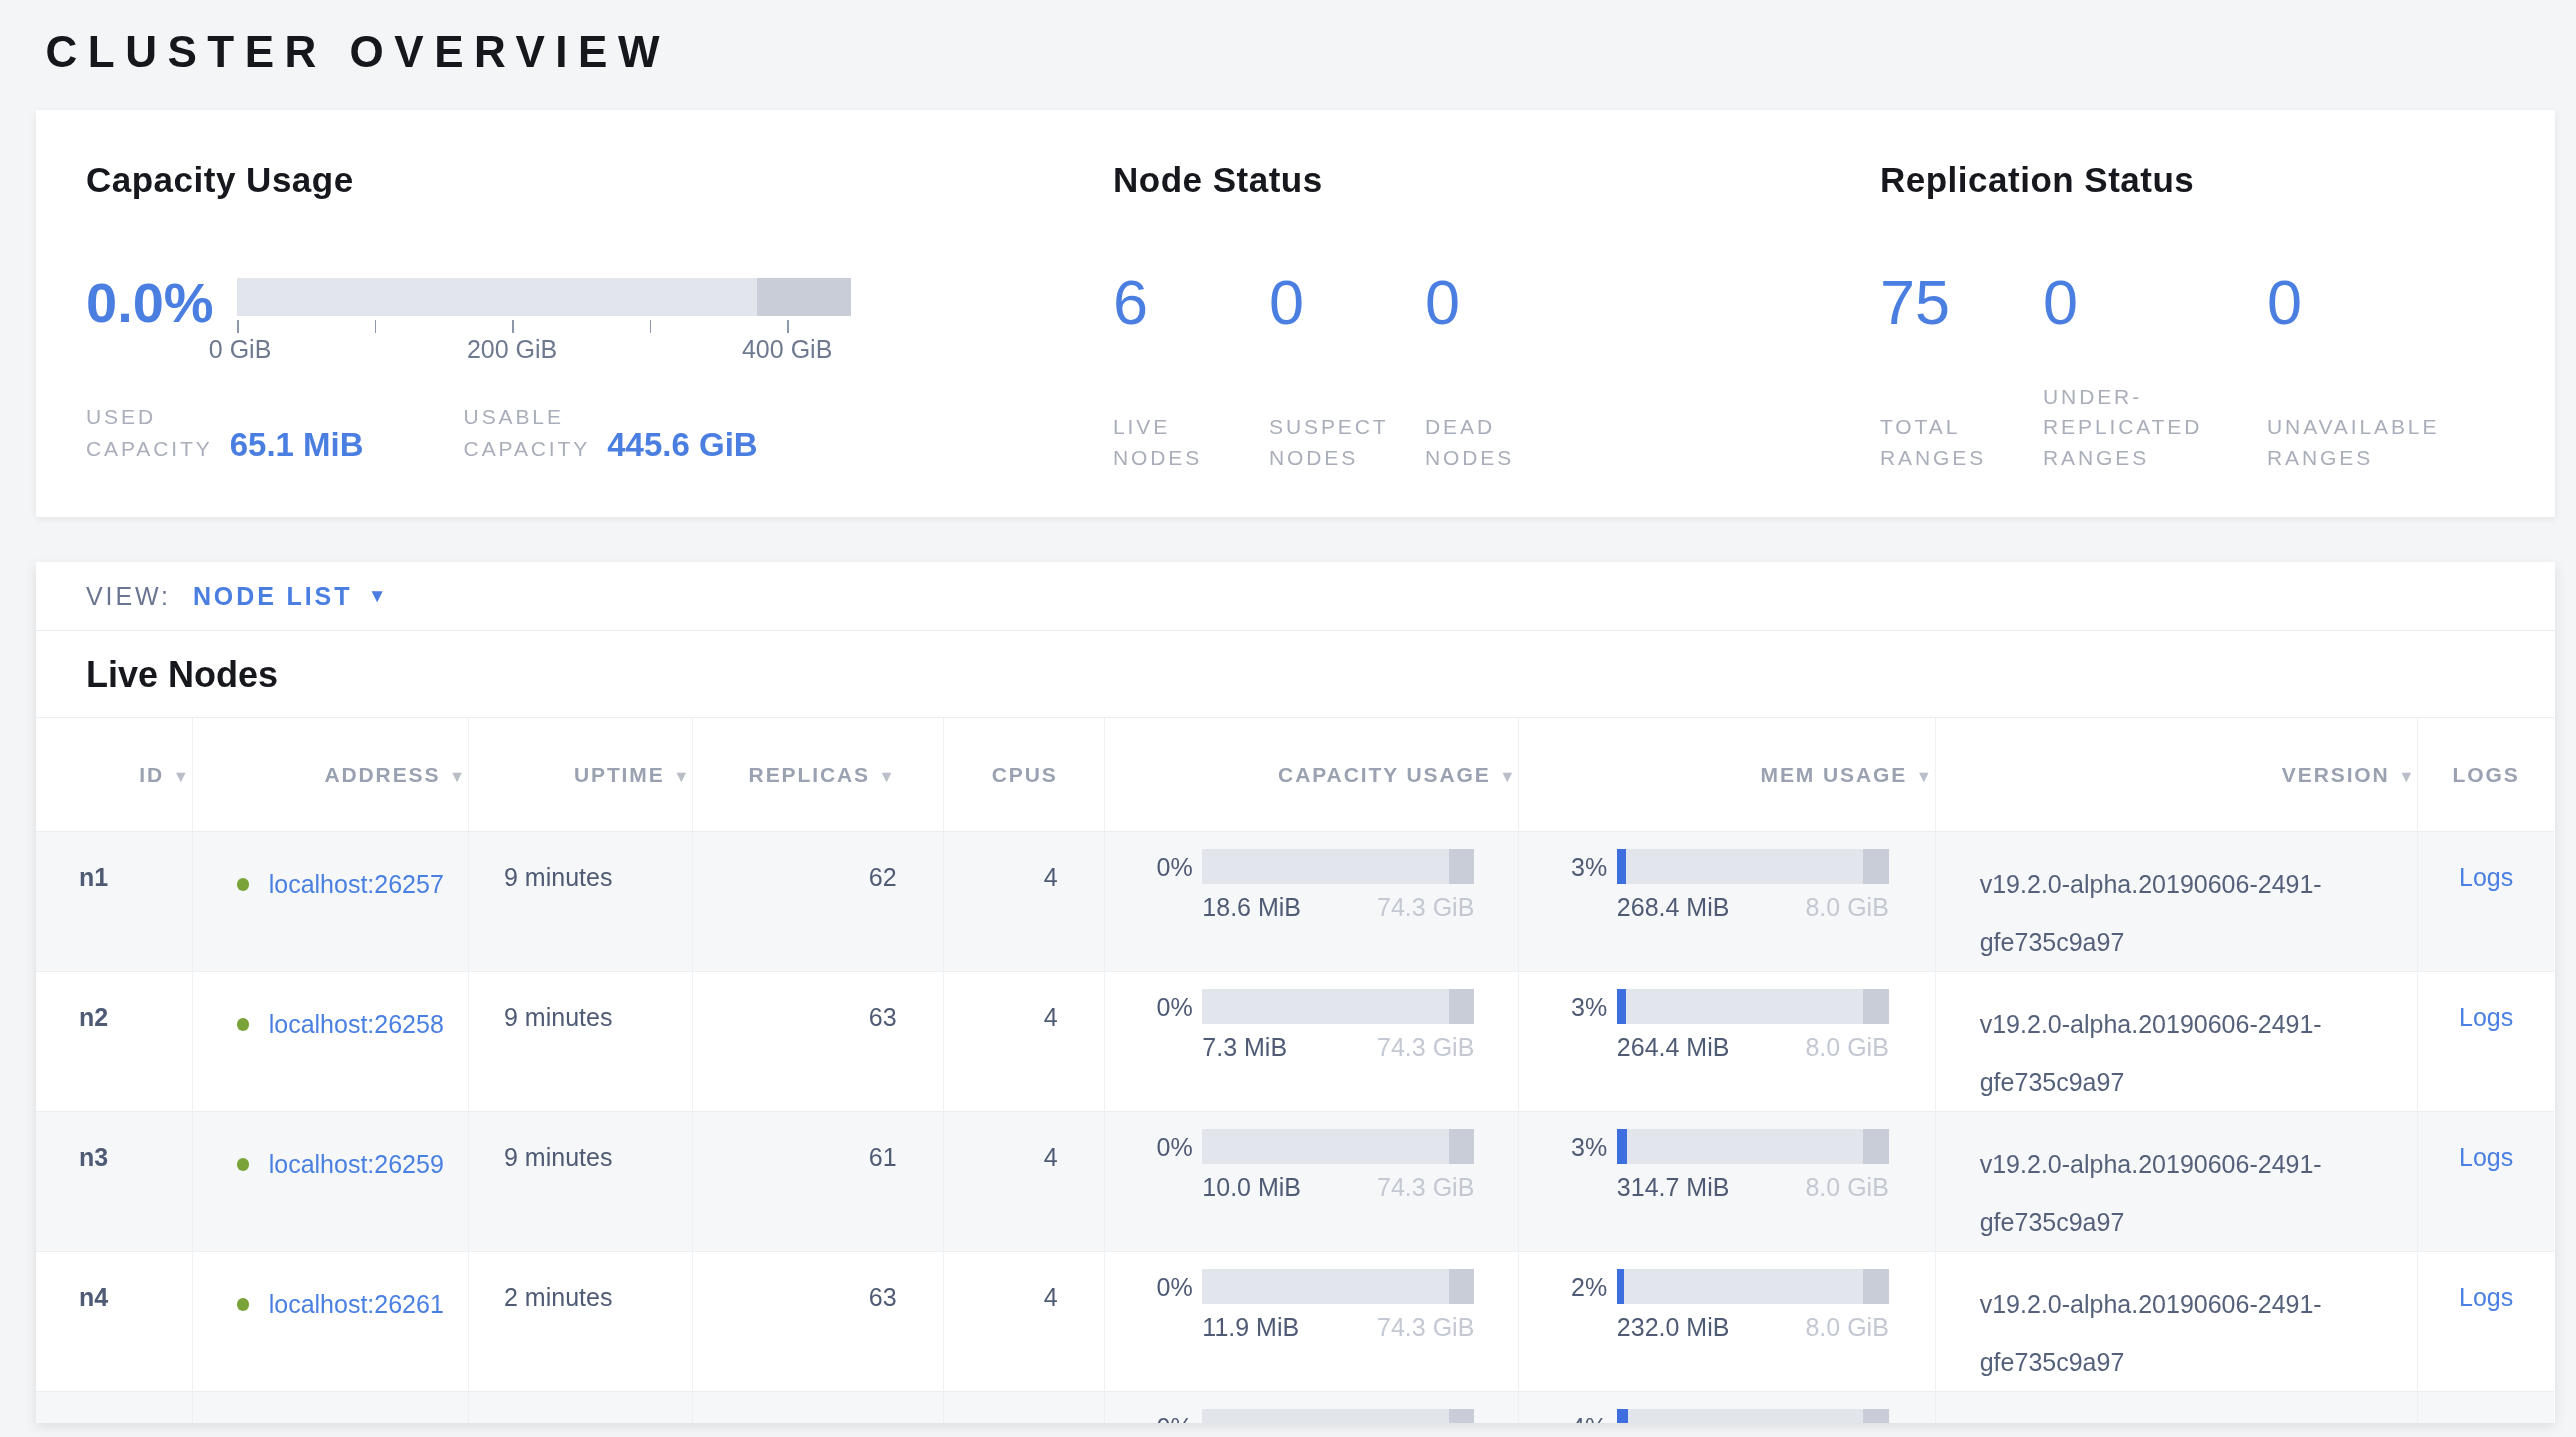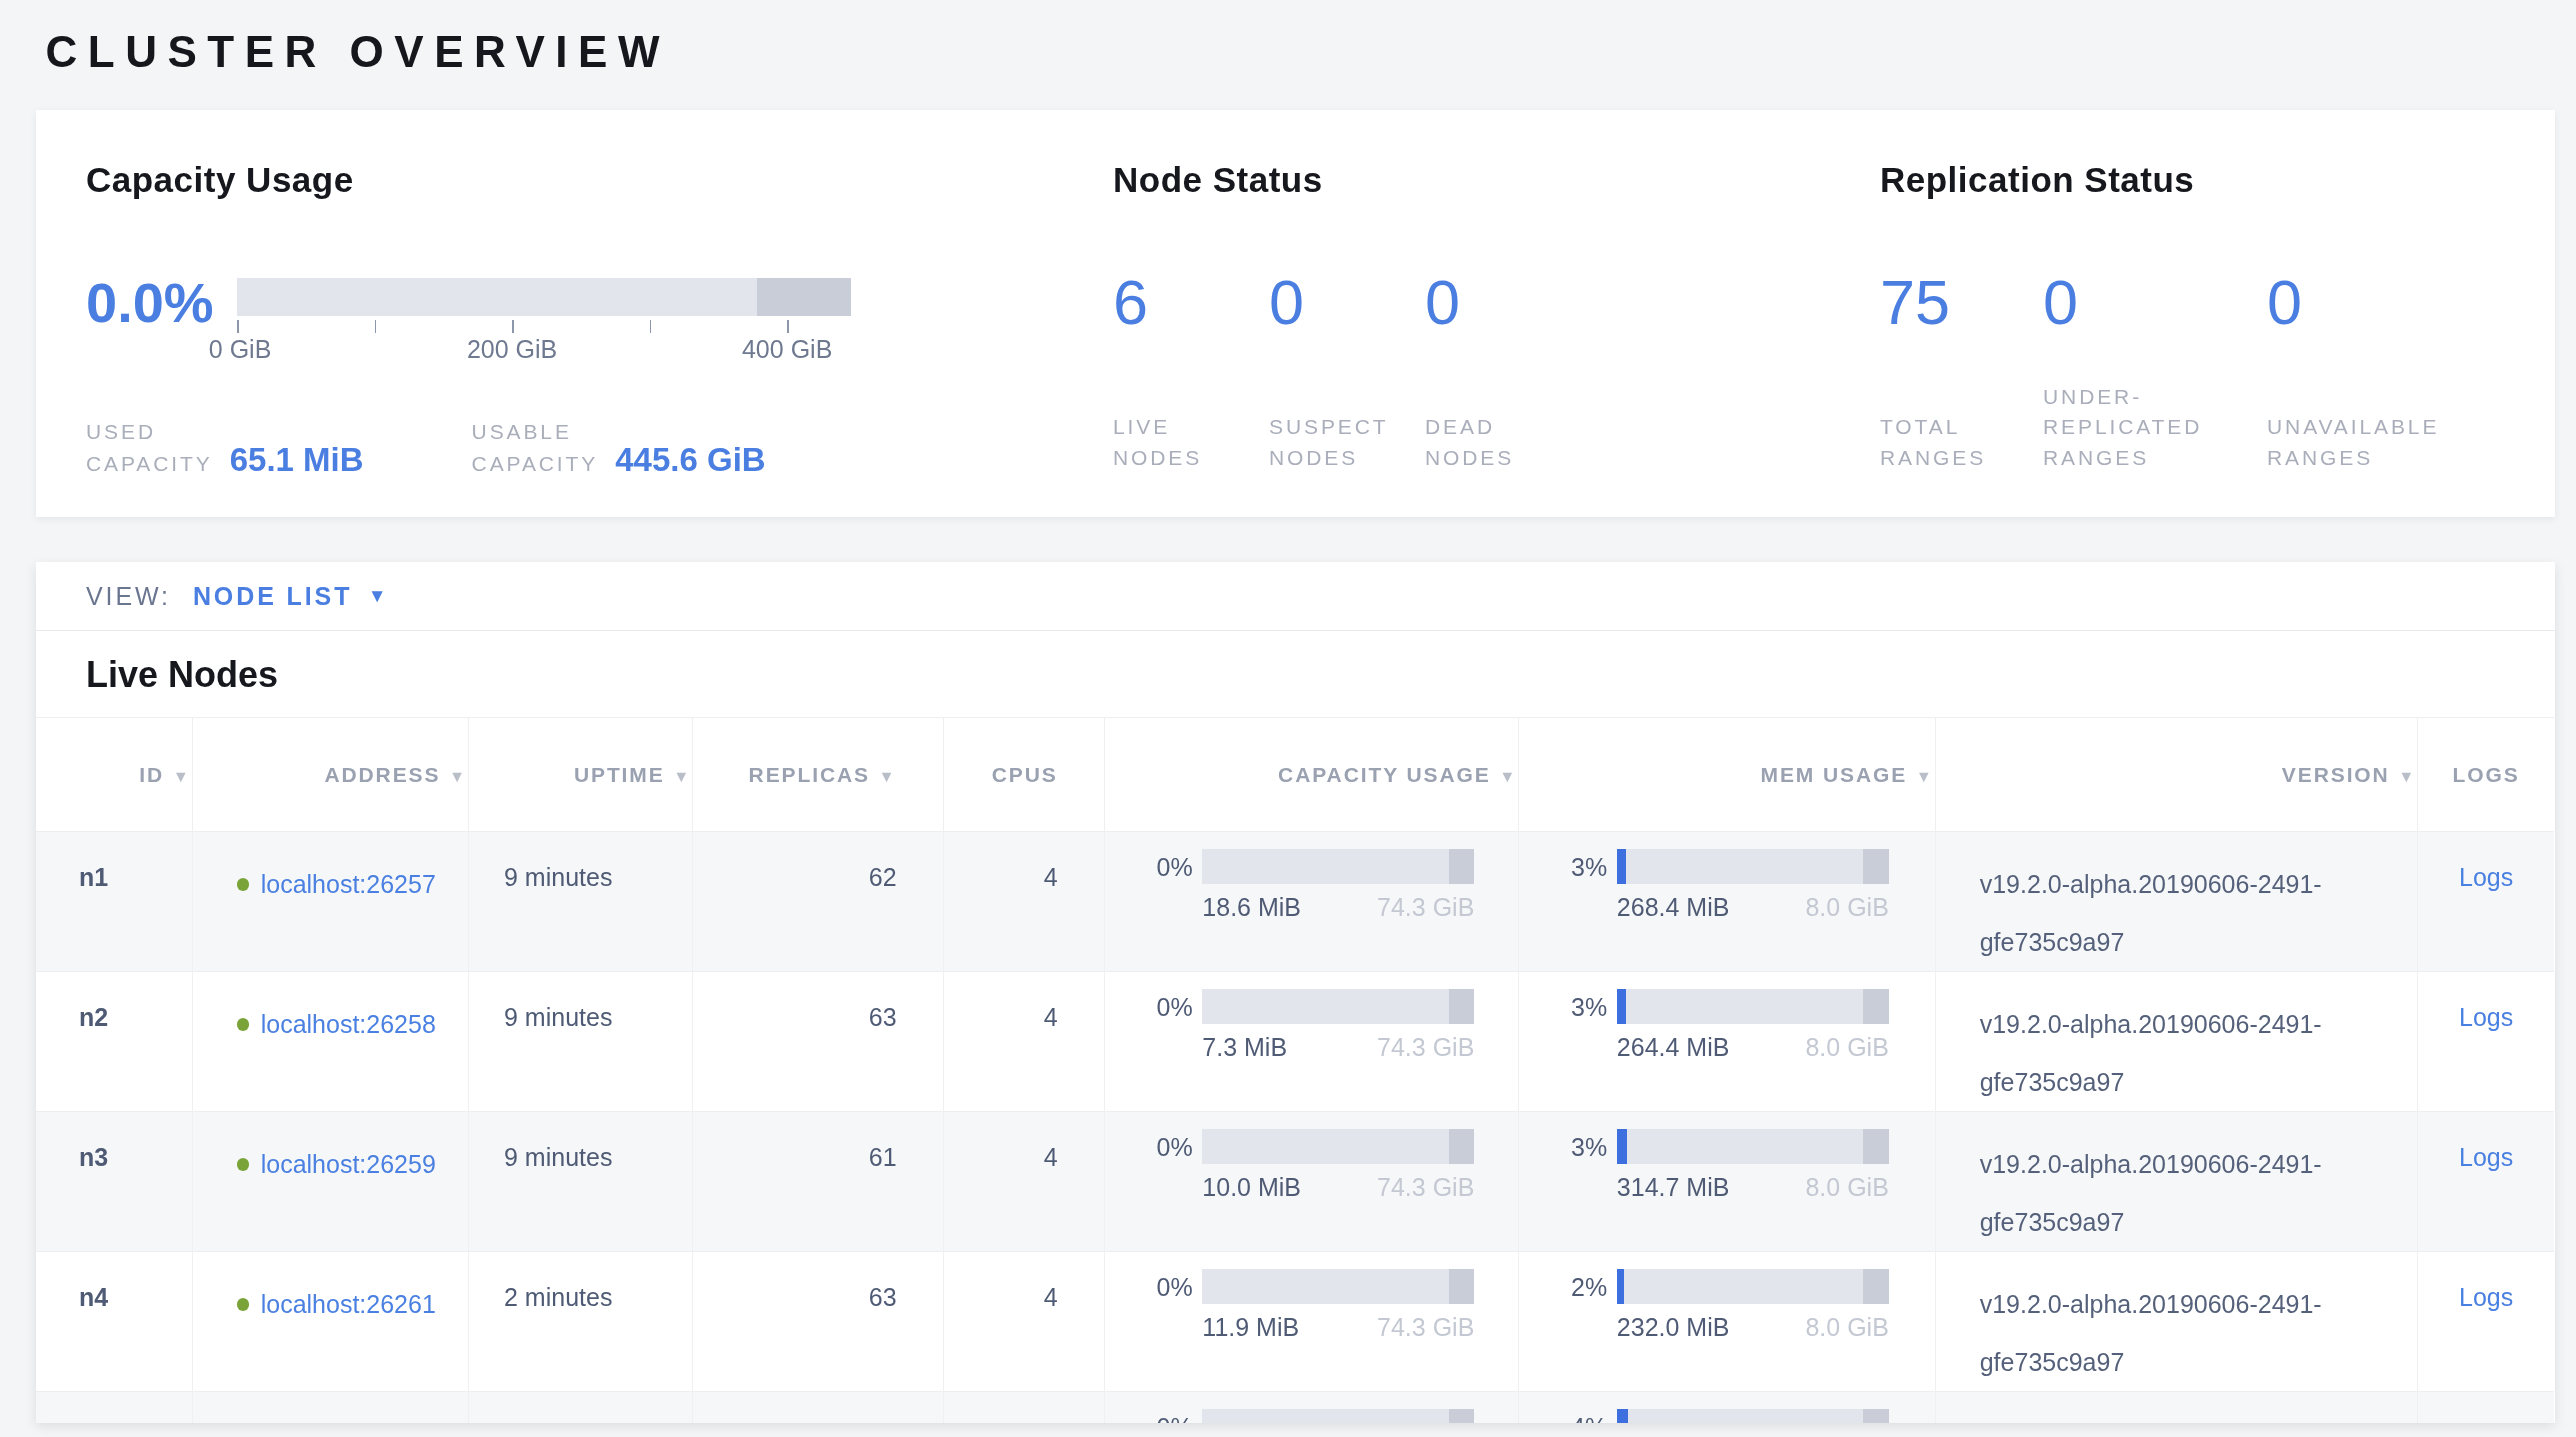--- a/index.html
+++ b/index.html
@@ -47,21 +47,21 @@
   .tick:nth-child(3){ left: 44.8%; } .tick:nth-child(4){ left: 67.2%; }
   .tick:nth-child(5){ left: 89.6%; }
   .axis-labels { position: relative; height: 29px; margin-top: 1.9px; }
   .axis-label {
     position: absolute; transform: translateX(-50%);
     font-size: 25px; color: #6e7990; white-space: nowrap;
   }
   .axis-label:nth-child(1){ left: 0.5%; } .axis-label:nth-child(2){ left: 44.8%; }
   .axis-label:nth-child(3){ left: 89.6%; }
 
-  .cap-stats { margin-top: 52px; display: flex; gap: 8px; }
+  .cap-stats { margin-top: 37px; display: flex; }
   .cap-stat { display: flex; align-items: flex-end; margin-right: 100px; }
   .cap-stat-label {
     font-size: 21px; letter-spacing: 2.9px; color: #a9aeba;
     white-space: pre-line; line-height: 1.5;
   }
   .cap-stat-value {
     font-size: 33px; font-weight: 700; color: #4a7ee1;
     margin-left: 17px; line-height: 1.15;
   }
 
@@ -106,21 +106,21 @@
   .th-center { text-align: center; }
   th .sort { color: #b9bec9; font-size: 16.3px; margin-left: 8.6px; }
 
   tbody tr { height: 115px; border-top: 1.9px solid #eceef0; }
   tbody tr:nth-child(odd) { background: #f6f7f8; }
   tbody tr:nth-child(even) { background: #ffffff; }
   td { vertical-align: top; font-size: 25px; color: #4f5b75; }
 
   .td-id { padding: 31px 0 0 43px; font-weight: bold; }
   .td-address { padding: 23px 0 0 44px; }
-  .addr-wrap { display: flex; }
+  .addr-wrap { display: flex; gap: 8px; }
   .live-dot {
     width: 12.5px; height: 12.5px; border-radius: 50%; background: #7aa43a;
     margin: 23px 11.5px 0 0; flex: none;
   }
   .addr-link {
     color: #4a80e1; max-width: 176px; word-break: break-all;
     line-height: 58px; cursor: pointer;
   }
   .td-uptime { padding: 31px 0 0 35px; }
   .td-right { padding: 31px 46px 0 0; text-align: right; }

